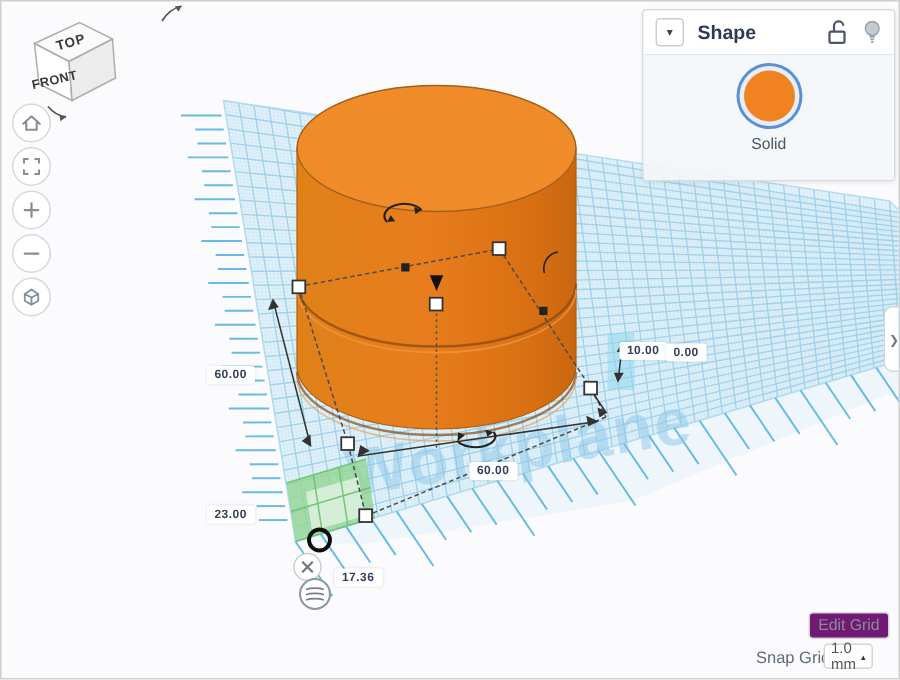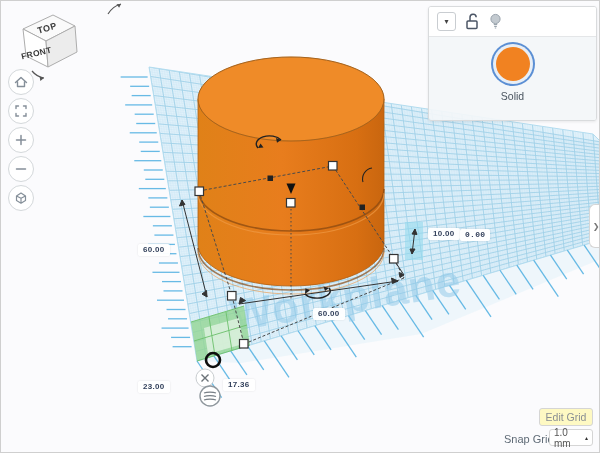--- a/index.html
+++ b/index.html
@@ -27,25 +27,25 @@
   .opt{display:flex;flex-direction:column;align-items:center;width:58px;}
   .opt-circle{width:34px;height:34px;border-radius:50%;}
   .opt-circle.solid{background:#f18221;box-shadow:0 0 0 3px rgba(243,246,248,.92),0 0 0 5px #5b8fd4;}
   .opt-circle.hole{background:repeating-linear-gradient(45deg,#c3c3c3 0 4px,#e6e6e6 4px 8px);}
   .opt-label{margin-top:9px;font-size:10.5px;color:#4a5560;}
   
   .edge-tab{position:absolute;left:588px;top:203px;width:12px;height:42px;background:#fff;
     border:1px solid #d5d5d5;border-right:none;border-radius:6px 0 0 6px;z-index:9;
     display:flex;align-items:center;justify-content:center;font-size:8px;color:#777;}
   
-  .edit-grid-btn{position:absolute;left:538px;top:407px;width:54px;height:18px;background:#fef9c3;
+  .edit-grid-btn{position:absolute;left:538px;top:407px;width:54px;height:18px;background:#701a75;
     border:1px solid #d5d5d5;border-radius:3px;font-size:10.5px;color:#8a8f94;display:flex;
     align-items:center;justify-content:center;z-index:10;box-sizing:border-box;}
   .snap-label{position:absolute;left:503px;top:432px;font-size:11px;color:#5f6b76;z-index:10;}
-  .snap-select{position:absolute;left:548px;top:428px;width:44px;height:17px;background:#fff;
+  .snap-select{position:absolute;left:548px;top:428px;width:33px;height:17px;background:#fff;
     border:1px solid #d5d5d5;border-radius:3px;z-index:10;display:flex;align-items:center;
     justify-content:space-between;padding:0 4px;box-sizing:border-box;font-size:10px;color:#555;}
   .snap-caret{font-size:6px;color:#333;}
 </style>
 </head>
 <body>
 
 <div id="app">
 
   <svg id="scene" width="600" height="453" viewBox="0 0 600 453" style="position:absolute;left:0;top:0;">
@@ -602,23 +602,23 @@
       <text x="0" y="0" transform="translate(36,55) rotate(-13)" font-size="8.5" font-weight="bold" fill="#3a3a3a" text-anchor="middle" letter-spacing="0.3">FRONT</text>
       <path d="M107,13 Q112,5 120,3" stroke="#555" stroke-width="1.2" fill="none"></path>
       <path d="M120,3 l-4.5,0.2 l2.6,3.6 z" fill="#555" stroke="none"></path>
       <path d="M31,70 Q36,76 43,77" stroke="#555" stroke-width="1.2" fill="none"></path>
       <path d="M43,77 l-4.3,-1.4 l0.6,4.3 z" fill="#555" stroke="none"></path>
     </g>
   </svg>
 
   <div class="dim-badge" style="left:137px;top:243px;">60.00</div>
   <div class="dim-badge" style="left:312px;top:307px;">60.00</div>
-  <div class="dim-badge" style="left:427px;top:227px;">10.00</div>
-  <div class="dim-badge" style="left:459px;top:228px;font-family:Liberation Mono, monospace;">0.00</div>
-  <div class="dim-badge" style="left:137px;top:336px;margin-top:44px;">23.00</div>
+  <div class="dim-badge" style="left:412px;top:227px;">10.00</div>
+  <div class="dim-badge" style="left:443px;top:228px;">0.00</div>
+  <div class="dim-badge" style="left:137px;top:336px;">23.00</div>
   <div class="dim-badge" style="left:222px;top:378px;">17.36</div>
 
   <div class="tool-col">
     <div class="tool-btn">
       <svg width="16" height="16" viewBox="-8 -8 16 16">
         <path d="M-5.5,0.5 L0,-4.5 L5.5,0.5 M-3.5,-0.5 V4.5 H3.5 V-0.5" fill="none" stroke="#858f99" stroke-width="1.4" stroke-linecap="round" stroke-linejoin="round"></path>
       </svg>
     </div>
     <div class="tool-btn">
       <svg width="16" height="16" viewBox="-8 -8 16 16">
@@ -640,20 +640,21 @@
         <path d="M-4.5,-2 L0,-5 L4.5,-2 L4.5,2.5 L0,5.2 L-4.5,2.5 Z M-4.5,-2 L0,0.3 L4.5,-2 M0,0.3 V5.2" fill="none" stroke="#858f99" stroke-width="1.2" stroke-linejoin="round"></path>
       </svg>
     </div>
   </div>
 
   <div class="shape-panel">
     <div class="shape-header">
       <div class="hdr-chev">
         <span>▾</span>
       </div>
+      <div class="hdr-title">Shape</div>
       <div class="hdr-ico">
         <svg width="15" height="17" viewBox="0 0 15 17">
           <rect x="2" y="8" width="10" height="7.5" rx="1" fill="none" stroke="#4c5666" stroke-width="1.5"></rect>
           <path d="M5,8 V4.6 A3.1,3.1 0 0 1 11.2,4.2" fill="none" stroke="#4c5666" stroke-width="1.5"></path>
         </svg>
       </div>
       <div class="hdr-ico">
         <svg width="13" height="17" viewBox="0 0 13 17">
           <circle cx="6.5" cy="6" r="4.6" fill="#c3cad0" stroke="#9aa4ad" stroke-width="1"></circle>
           <path d="M4.8,11.5 H8.2 M5.2,13.3 H7.8 M5.8,15 H7.2" stroke="#9aa4ad" stroke-width="1.2" fill="none"></path>

